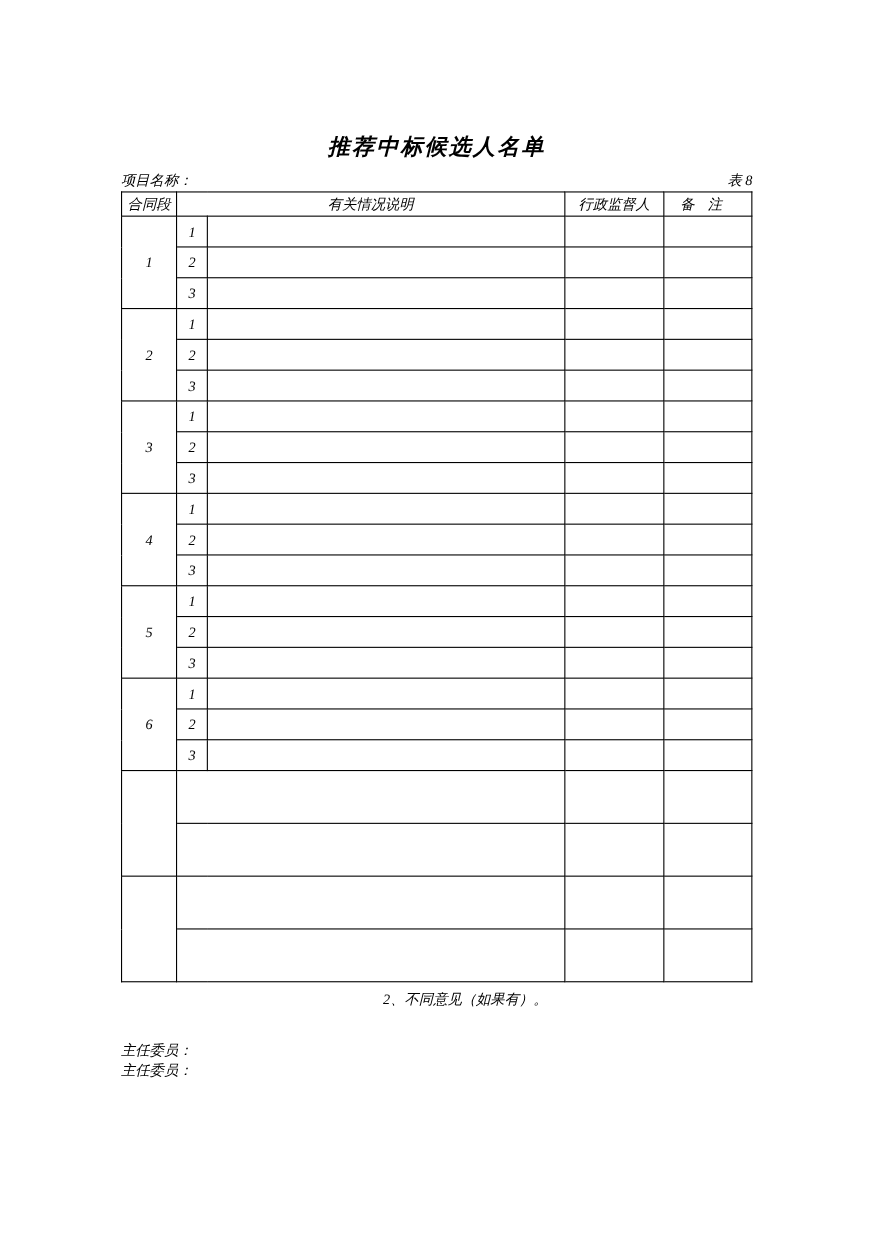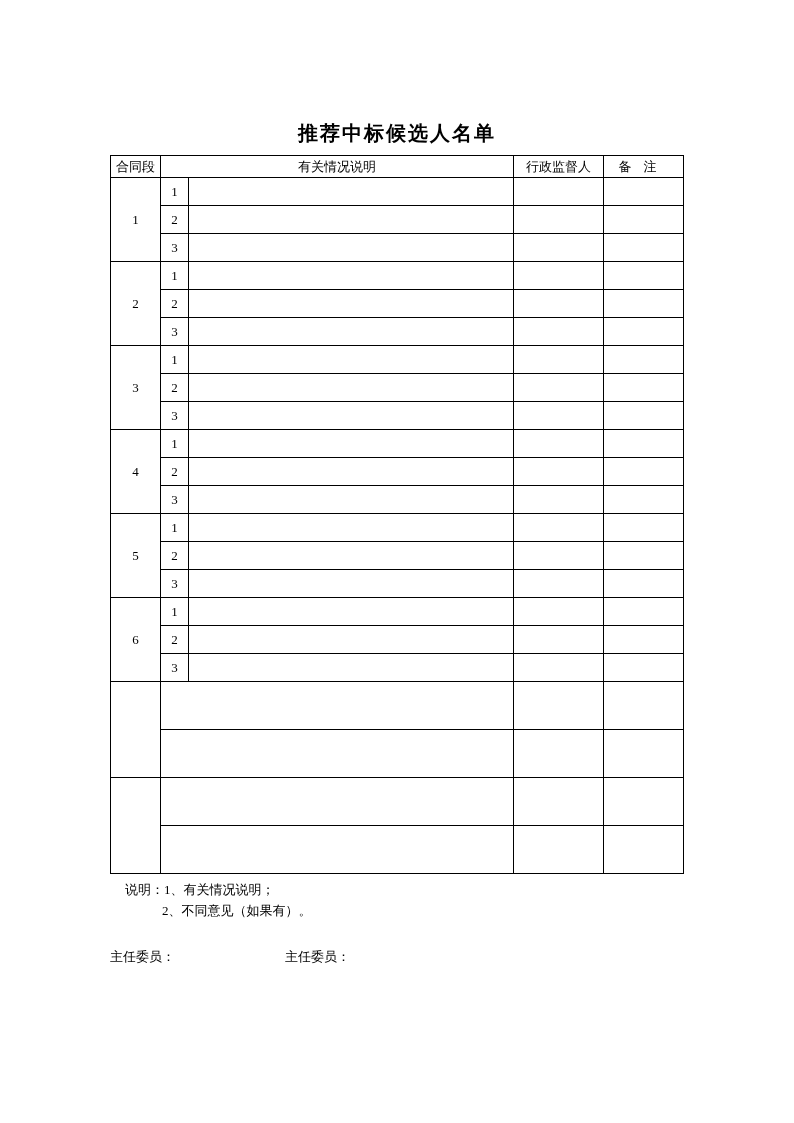--- a/index.html
+++ b/index.html
@@ -7,20 +7,21 @@
       width:794px; height:1123px;
       background:#fff;
       font-family:"SimSun","STSong","Songti SC",serif;
       color:#000;
       position:relative;
     }
     .page {
       position:absolute;
       left:110px; top:120px;
       width:574px;
+      font-style:italic;
     }
     .title {
       text-align:center;
       font-size:20px;
       font-weight:bold;
       letter-spacing:2px;
       margin-bottom:8px;
     }
     .top-row {
       display:flex;
@@ -44,36 +45,41 @@
     }
     table.tbl th { height:22px; }
     table.tbl td.row-h { height:28px; }
     table.tbl td.row-big { height:48px; }
     th.notes { letter-spacing:12px; padding-left:12px; }
     .explain {
       font-size:13px;
       margin-top:6px;
       line-height:1.6;
     }
-    .explain-indent { padding-left:52px; }
+    .explain-indent { padding-left:52px;text-align:center; }
     .sig-row {
       display:flex;
       font-size:13px;
       margin-top:26px;
+      flex-direction:column;
     }
     .sig-row .slot1 { width:175px; }
     .sig-row .slot2 { width:210px; }
     .sig-row .slot3 { flex:1; }
   </style>
 </head>
 <body>
 
 <div class="page">
   <div class="title">推荐中标候选人名单</div>
 
+  <div class="top-row">
+    <span>项目名称：</span>
+    <span>表 8</span>
+  </div>
 
   <table class="tbl">
     <colgroup>
       <col style="width:50px">
       <col style="width:28px">
       <col>
       <col style="width:90px">
       <col style="width:80px">
     </colgroup>
     <tbody>
@@ -224,23 +230,20 @@
         </tr>
     <tr>
           <td colspan="2" class="row-big"></td>
           <td class="row-big"></td>
           <td class="row-big"></td>
         </tr>
   </tbody>
     </table>
 
   <div class="explain">
-    <div style="padding-left:15px;">
-      <span>说明：</span><span>1、有关情况说明；</span>
-    </div>
     <div class="explain-indent">2、不同意见（如果有）。</div>
   </div>
 
   <div class="sig-row">
     <span class="slot1">主任委员：</span>
     <span class="slot3">主任委员：</span>
   </div>
 </div>
 
 </body></html>

